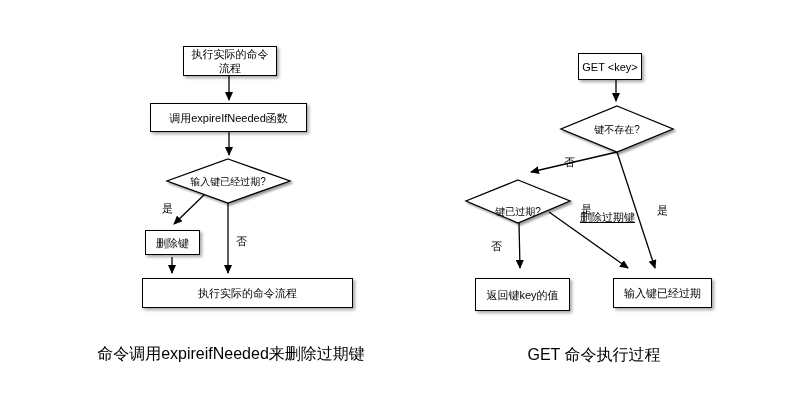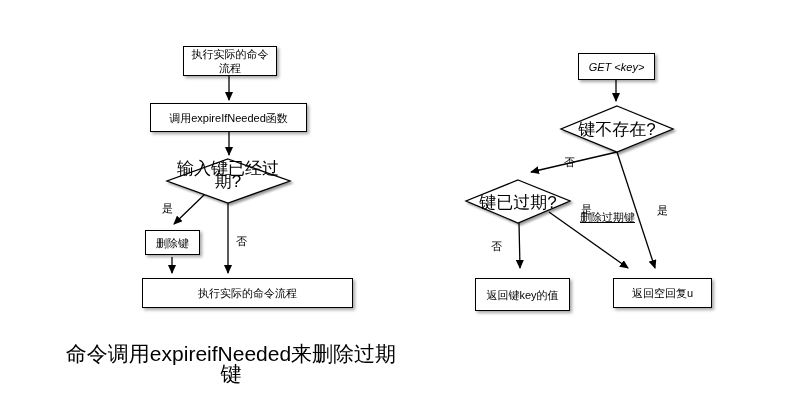--- a/index.html
+++ b/index.html
@@ -9,43 +9,43 @@
   }
   .wires{position:absolute;left:0;top:0;width:800px;height:400px;z-index:1;}
   .node{
     position:absolute;z-index:2;background:#fff;border:1.5px solid #000;
     box-shadow:2px 2px 3px rgba(0,0,0,0.35);
     display:flex;align-items:center;justify-content:center;text-align:center;
     font-size:11px;line-height:14px;box-sizing:border-box;
   }
   .diamond-text{
     position:absolute;z-index:3;width:120px;text-align:center;
-    font-size:17px;line-height:13px;
+    font-size:10px;line-height:13px;
   }
   .edge-label{
     position:absolute;z-index:3;font-size:11px;line-height:13px;background:transparent;
   }
   .caption{
-    position:absolute;z-index:3;text-align:center;font-size:21px;line-height:20px;color:#000;
+    position:absolute;z-index:3;text-align:center;font-size:16px;line-height:20px;color:#000;
   }
   
   .n-l-start{left:183px;top:46px;width:94px;height:30px;padding:0 4px;}
   .n-l-call{left:150px;top:103px;width:157px;height:29px;}
   .n-l-delete{left:145px;top:230px;width:55px;height:25px;}
   .n-l-exec{left:142px;top:278px;width:211px;height:30px;}
-  .t-l-decision{left:168px;top:162px;}
+  .t-l-decision{left:168px;top:175px;}
   .lab-l-yes{left:162px;top:202px;}
   .lab-l-no{left:236px;top:235px;}
   .cap-left{left:61px;top:344px;width:340px;}
   
-  .n-r-start{left:578px;top:53px;width:77px;height:27px;font-style:italic;}
+  .n-r-start{left:578px;top:53px;width:64px;height:27px;}
   .n-r-retval{left:475px;top:278px;width:95px;height:33px;}
   .n-r-retempty{left:613px;top:278px;width:99px;height:30px;}
   .t-r-exists{left:557px;top:123px;}
-  .t-r-expired{left:458px;top:196px;}
+  .t-r-expired{left:458px;top:205px;}
   .lab-r-no1{left:564px;top:156px;}
   .lab-r-yes1{left:657px;top:204px;}
   .lab-r-yes2{left:581px;top:203px;}
   .lab-r-del{left:580px;top:211px;width:70px;text-decoration:underline;}
   .lab-r-no2{left:491px;top:240px;}
   .cap-right{left:444px;top:345px;width:300px;}
 </style>
 </head>
 <body>
 
@@ -92,22 +92,23 @@
 
   <div class="edge-label lab-l-yes">是</div>
   <div class="edge-label lab-l-no">否</div>
 
   <div class="caption cap-left">命令调用expireifNeeded来删除过期键</div>
 
   <div class="node n-r-start">GET &lt;key&gt;</div>
   <div class="diamond-text t-r-exists">键不存在?</div>
   <div class="diamond-text t-r-expired">键已过期?</div>
   <div class="node n-r-retval">返回键key的值</div>
-  <div class="node n-r-retempty">返回空回复u</div>
+  <div class="node n-r-retempty">输入键已经过期</div>
 
   <div class="edge-label lab-r-no1">否</div>
   <div class="edge-label lab-r-yes1">是</div>
   <div class="edge-label lab-r-yes2">是</div>
   <div class="edge-label lab-r-del">删除过期键</div>
   <div class="edge-label lab-r-no2">否</div>
 
+  <div class="caption cap-right">GET 命令执行过程</div>
 
 </div>
 
 </body></html>

